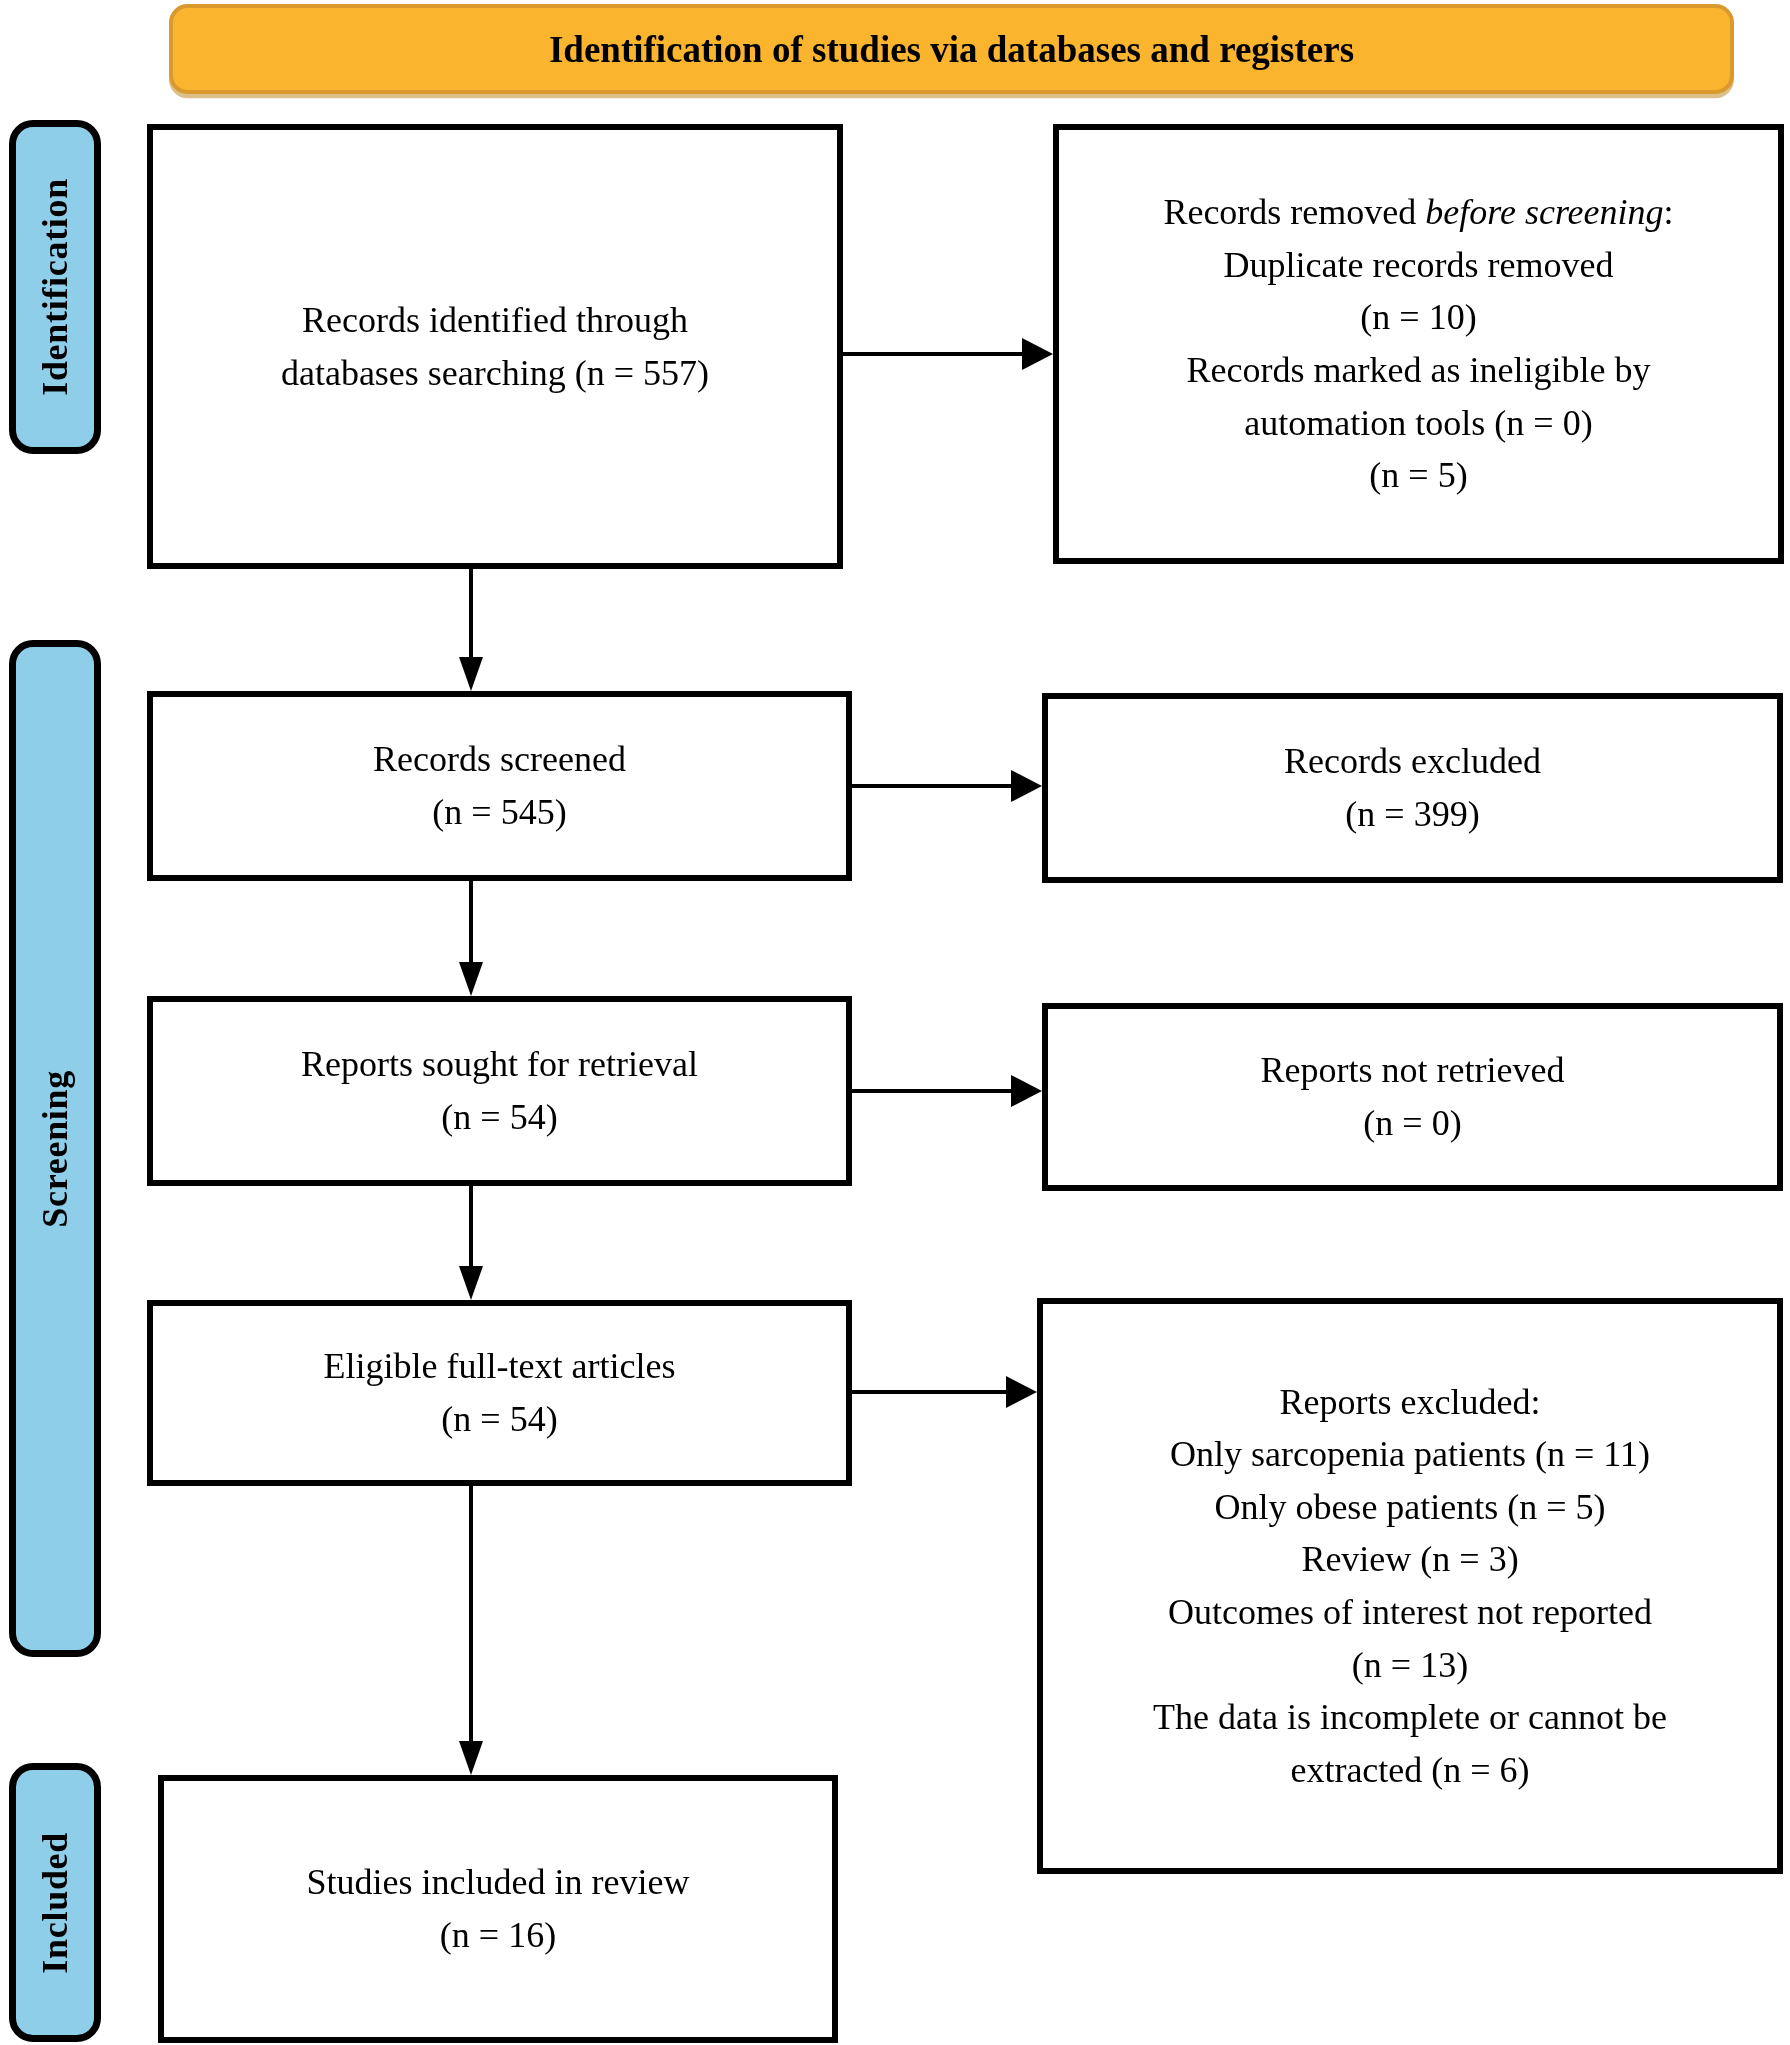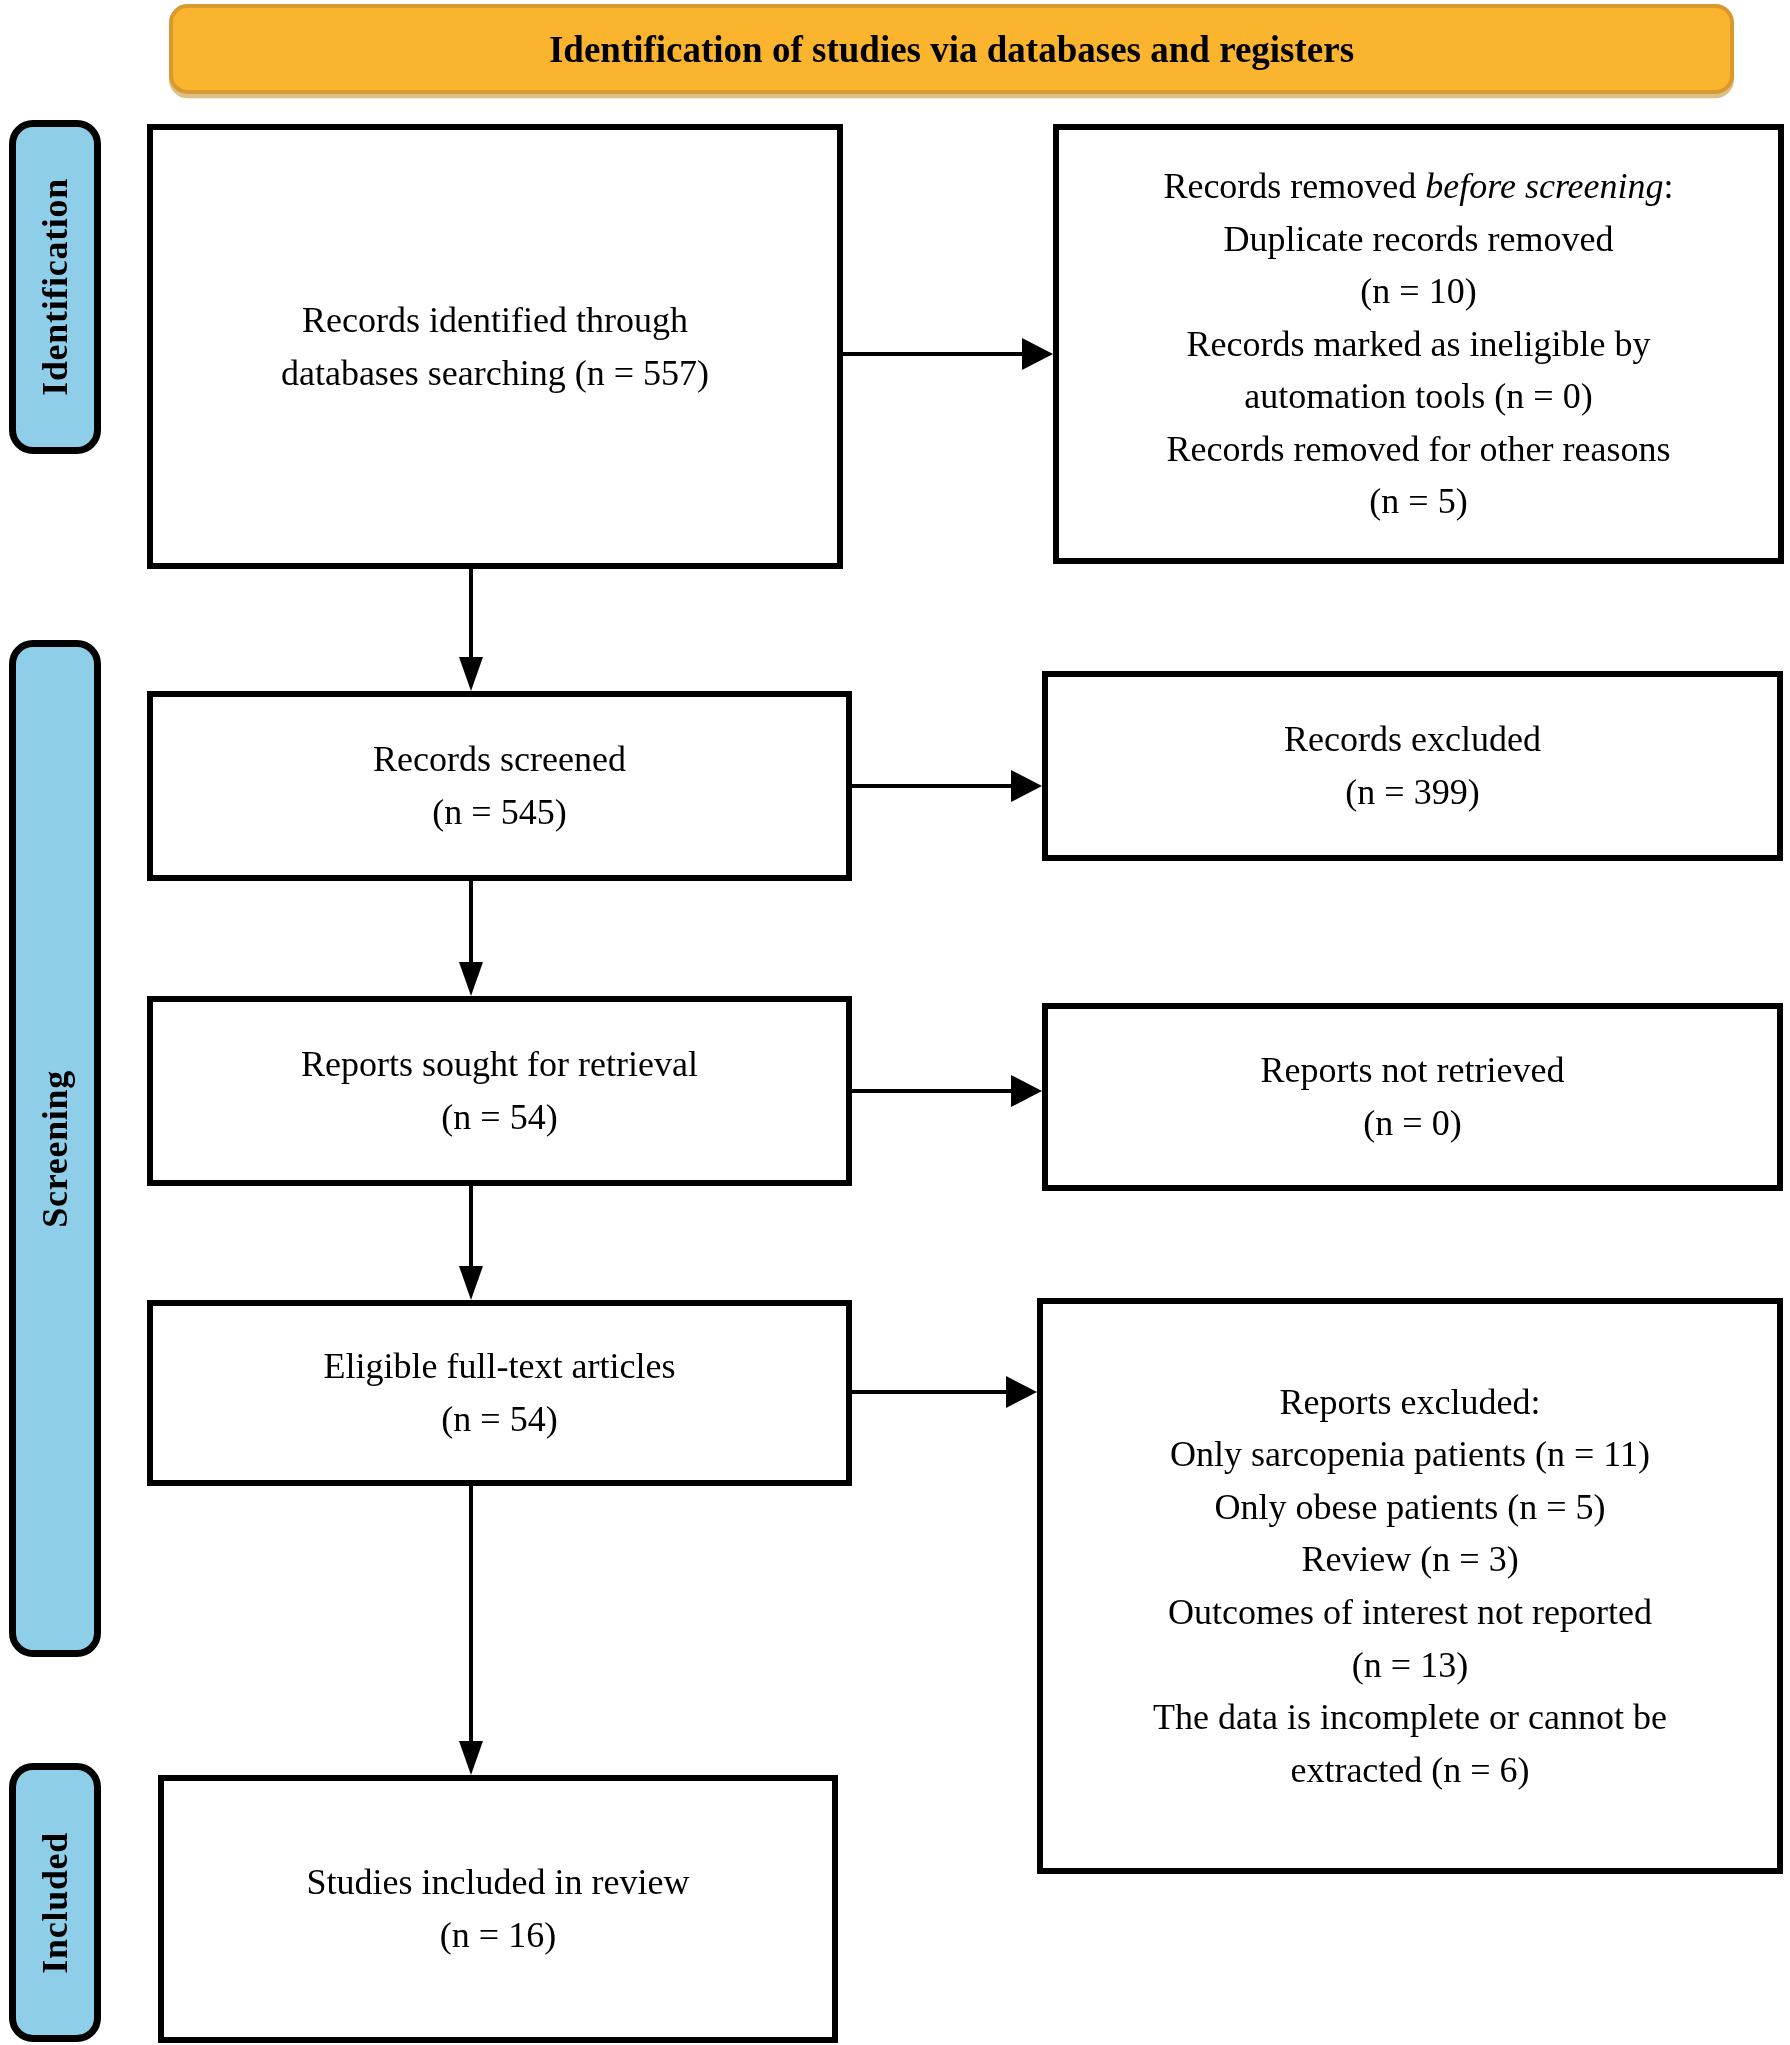--- a/index.html
+++ b/index.html
@@ -79,30 +79,29 @@
   <div class="ln">Records identified through</div>
   <div class="ln">databases searching (n = 557)</div>
 </div>
 
 <div class="fbox" style="left:1053px;top:124px;width:731px;height:440px;">
   <div class="ln"><span>Records removed </span><span class="it">before screening</span><span>:</span></div>
   <div class="ln">Duplicate records removed</div>
   <div class="ln">(n = 10)</div>
   <div class="ln">Records marked as ineligible by</div>
   <div class="ln">automation tools (n = 0)</div>
-  <div class="ln">Records removed for other reasons</div>
   <div class="ln">(n = 5)</div>
 </div>
 
 <div class="fbox" style="left:147px;top:691px;width:705px;height:190px;">
   <div class="ln">Records screened</div>
   <div class="ln">(n = 545)</div>
 </div>
 
-<div class="fbox" style="left:1042px;top:671px;width:741px;height:190px;">
+<div class="fbox" style="left:1042px;top:693px;width:741px;height:190px;">
   <div class="ln">Records excluded</div>
   <div class="ln">(n = 399)</div>
 </div>
 
 <div class="fbox" style="left:147px;top:996px;width:705px;height:190px;">
   <div class="ln">Reports sought for retrieval</div>
   <div class="ln">(n = 54)</div>
 </div>
 
 <div class="fbox" style="left:1042px;top:1003px;width:741px;height:188px;">

